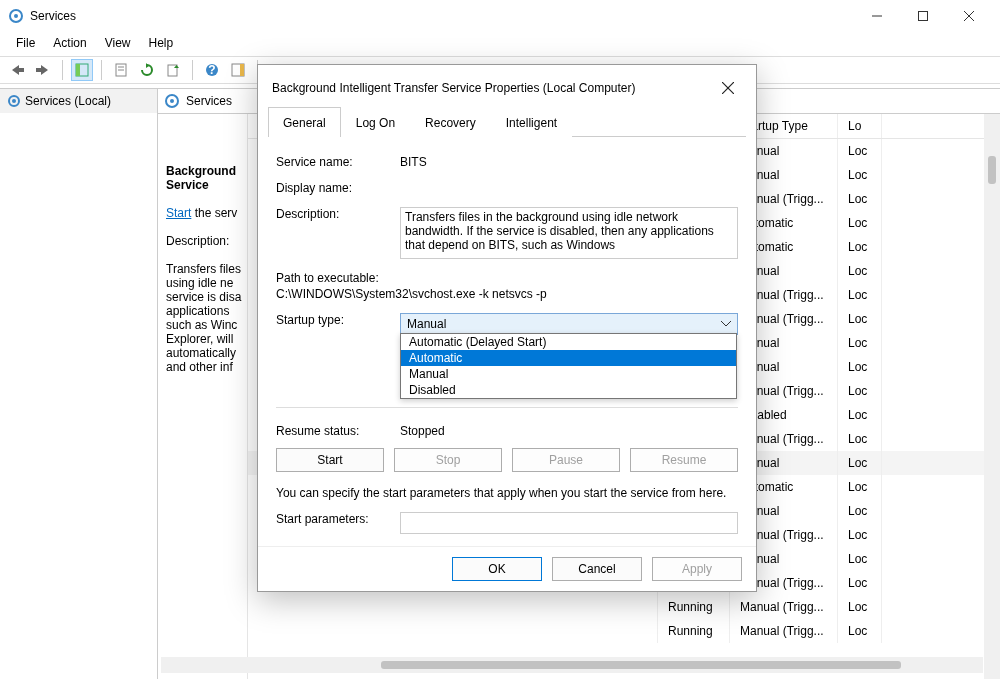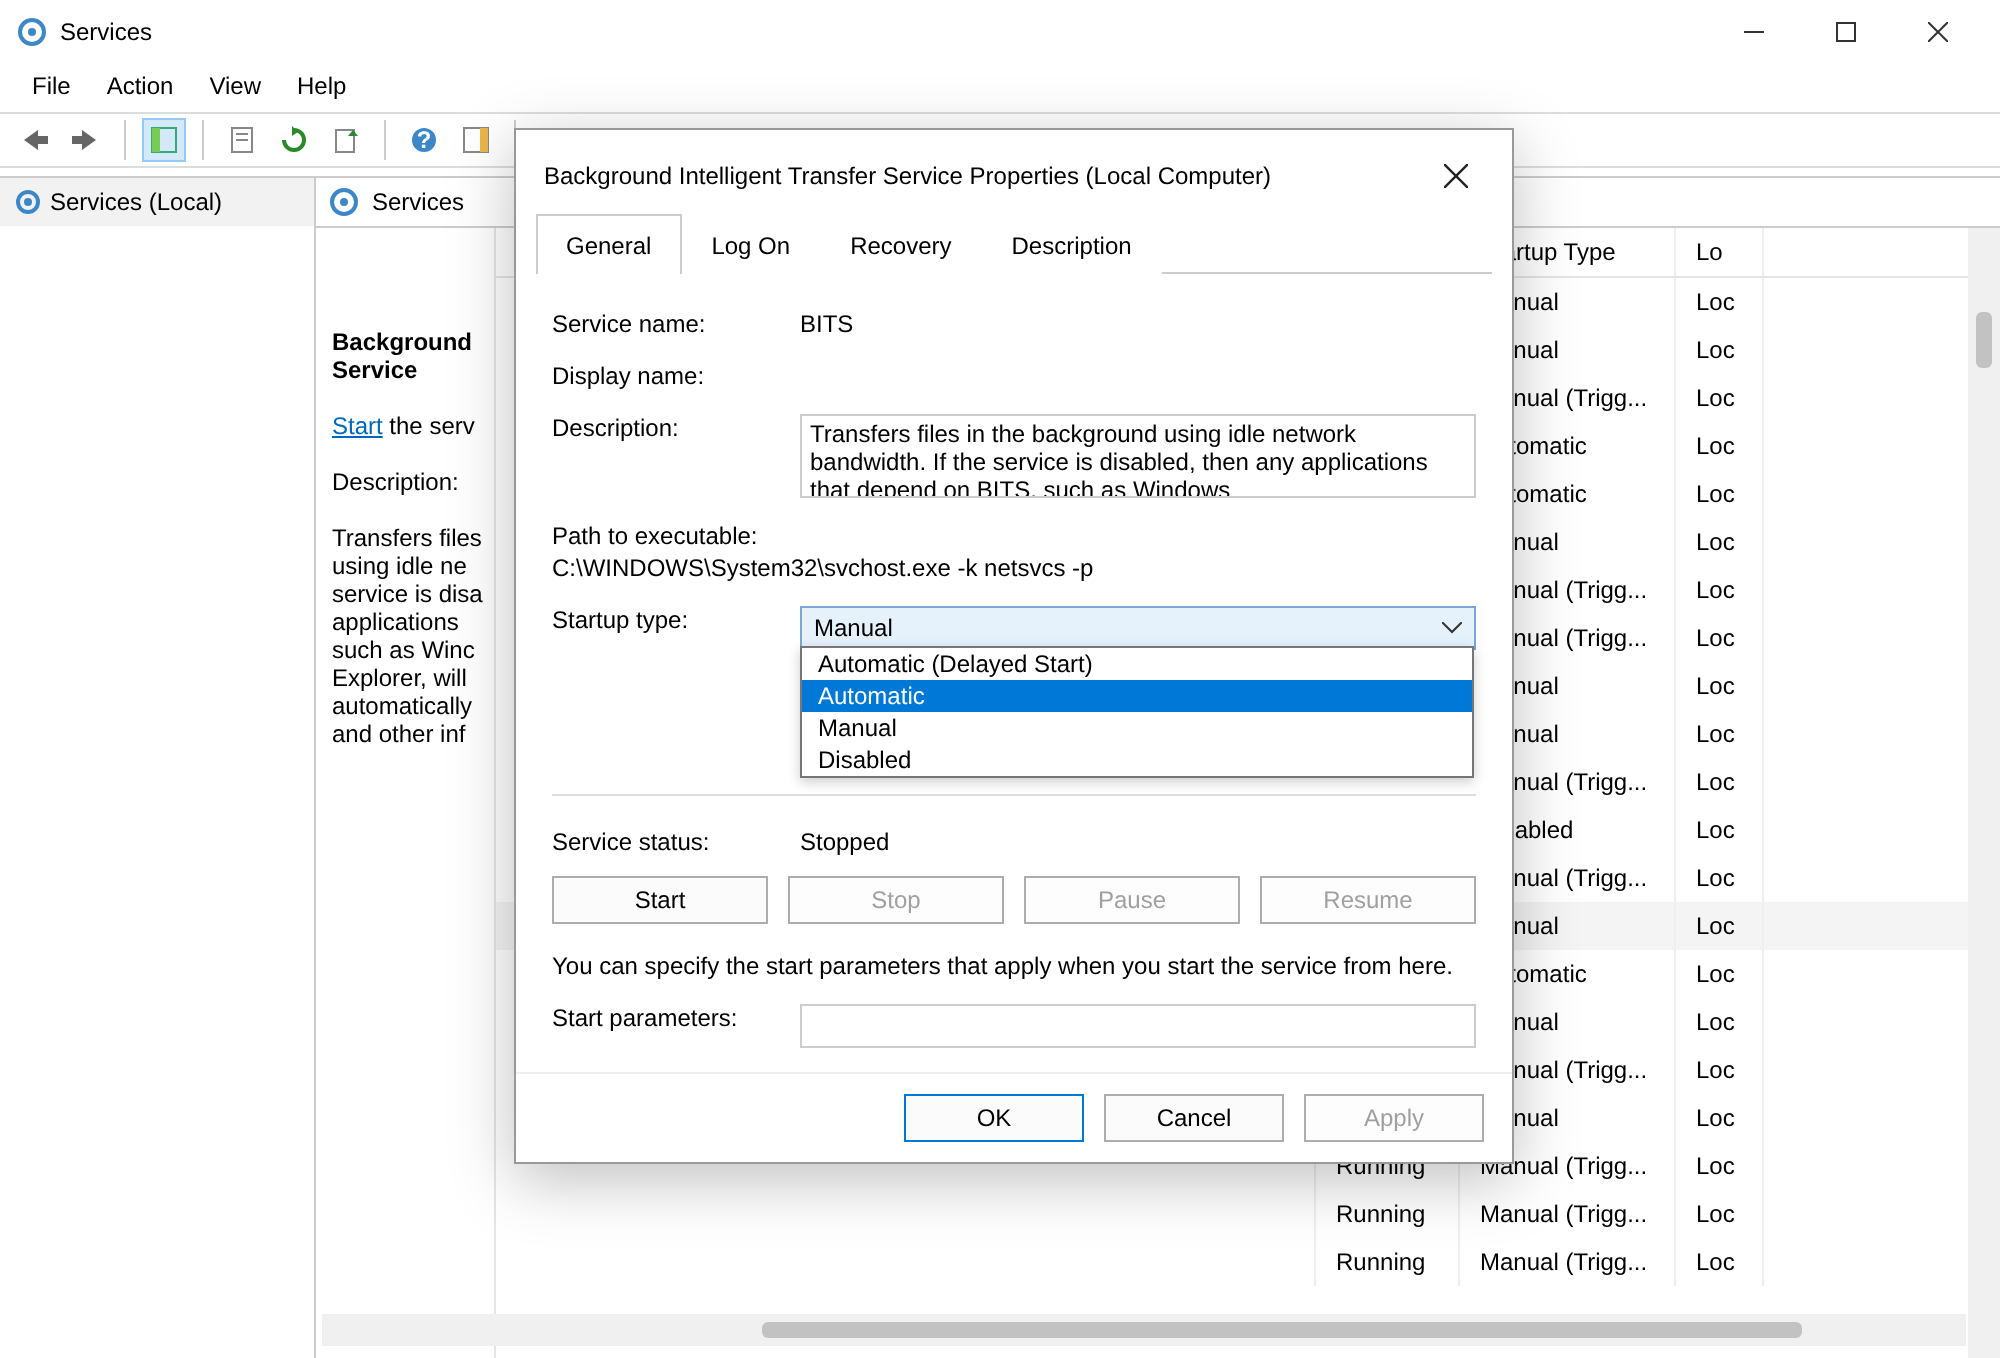--- a/index.html
+++ b/index.html
@@ -40,21 +40,21 @@
   .dialog { position:absolute; left:257px; top:64px; width:500px; background:#fff; box-shadow:0 8px 30px rgba(0,0,0,.25); border:1px solid #999; }
   .dlg-title { display:flex; align-items:center; padding:10px 12px 6px 14px; font-size:13px;}
   .dlg-title .spacer{flex:1;}
   .dlg-close { width:32px; height:26px; display:flex; align-items:center; justify-content:center; }
   .tabs { display:flex; border-bottom:1px solid #ccc; margin:0 10px; }
   .tab { padding:8px 14px 7px 14px; border:1px solid transparent; border-bottom:none; margin-bottom:-1px; background:#fff;}
   .tab.active { border-color:#ccc; background:#fff; }
   .dlg-body { padding:12px 18px 6px 18px; }
   .form-row { display:flex; padding:6px 0; gap:12px; align-items:flex-start;}
   .form-row .lbl { width:112px; }
-  .desc-box { flex:1; height:42px; border:1px solid #ccc; padding:2px 4px; overflow:hidden;}
+  .desc-box { flex:1; height:52px; border:1px solid #ccc; padding:2px 4px; overflow:hidden;}
   .divider{border:none;border-top:1px solid #ddd;margin:10px 0;}
   .select { flex:1; border:1px solid #7aa7d8; background:#e5f1fb; padding:3px 6px; display:flex; align-items:center; justify-content:space-between; }
   .dropdown { position:absolute; border:1px solid #767676; background:#fff; z-index:10; box-shadow:0 2px 6px rgba(0,0,0,.2);}
   .opt { padding:1px 8px; }
   .opt.sel{ background:#0078d7; color:#fff; }
   .btn-row { display:flex; gap:10px; padding:4px 0;}
   .btn { flex:1; border:1px solid #adadad; background:#fbfbfb; padding:4px 0; text-align:center; }
   .btn.disabled{ color:#a0a0a0; background:#fdfdfd;}
   .param-input{flex:1;border:1px solid #ccc;height:22px;padding:2px 4px;}
   .dlg-foot{display:flex;gap:10px;justify-content:flex-end;padding:10px 14px;border-top:1px solid #eee;}
@@ -347,21 +347,21 @@
         <svg width="12" height="12">
           <line x1="0" y1="0" x2="12" y2="12" stroke="#222" stroke-width="1.2"></line>
           <line x1="12" y1="0" x2="0" y2="12" stroke="#222" stroke-width="1.2"></line>
         </svg>
       </span>
   </div>
   <div class="tabs">
     <div class="tab active">General</div>
     <div class="tab">Log On</div>
     <div class="tab">Recovery</div>
-    <div class="tab">Description</div>
+    <div class="tab">Intelligent</div>
   </div>
   <div class="dlg-body">
     <div class="form-row">
       <span class="lbl">Service name:</span>
       <span>BITS</span>
     </div>
     <div class="form-row">
       <span class="lbl">Display name:</span>
     </div>
     <div class="form-row">
@@ -385,21 +385,21 @@
       <div class="dropdown" style="left:124px; top:26px; width:337px;">
         <div class="opt">Automatic (Delayed Start)</div>
         <div class="opt sel">Automatic</div>
         <div class="opt">Manual</div>
         <div class="opt">Disabled</div>
       </div>
     </div>
     <div style="height:56px;"></div>
     <hr class="divider">
     <div class="form-row">
-      <span class="lbl">Service status:</span>
+      <span class="lbl">Resume status:</span>
       <span>Stopped</span>
     </div>
     <div class="btn-row">
       <div class="btn">Start</div>
       <div class="btn disabled">Stop</div>
       <div class="btn disabled">Pause</div>
       <div class="btn disabled">Resume</div>
     </div>
     <div class="form-row" style="display:block;padding-top:10px;">
       <span>You can specify the start parameters that apply when you start the service from here.</span>

